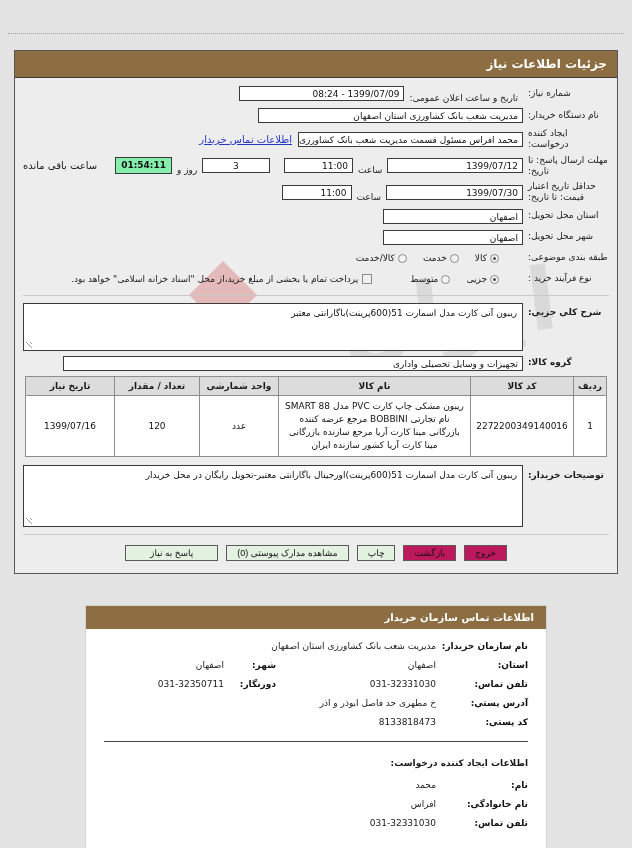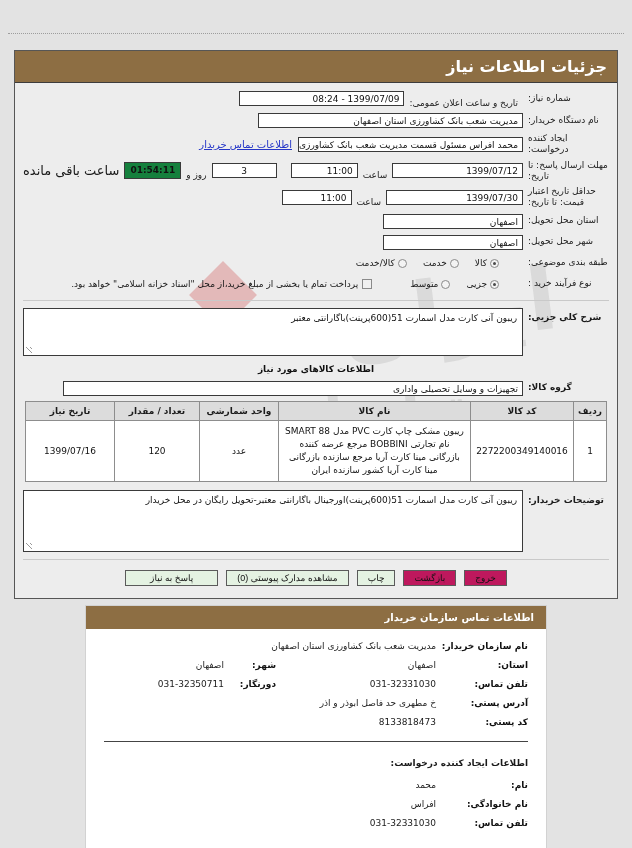--- a/index.html
+++ b/index.html
@@ -20,21 +20,21 @@
   .card{
     position:absolute;top:50px;left:14px;right:14px;
     background:#ededed;
     border:1px solid #565656;
     box-sizing:border-box;
   }
   .card-header{
     background:#8d6e43;
     color:#ffffff;
     font-weight:bold;
-    font-size:16px;
+    font-size:12px;
     padding:6px 10px 6px 0;
     text-align:right;
     border-bottom:1px solid #3c3c3c;
     letter-spacing:.2px;
   }
   .card-body{padding:6px 8px 8px 8px;position:relative;z-index:2;}
 
   
   .watermark{
     position:absolute;
@@ -93,27 +93,27 @@
   .w-days{width:68px;}
   .w-prov{width:140px;}
   .inline-lbl{
     font-size:9px;padding:0 5px;color:#1b1b1b;white-space:nowrap;margin-top:9px;
   }
   .link{
     color:#2536c8;text-decoration:underline;font-size:10px;
     padding:0 6px;white-space:nowrap;cursor:pointer;
   }
   .countdown{
-    background:#15803d;
+    background:#86efac;
     border:1px solid #3a3a3a;
     font-size:9px;height:15px;line-height:15px;
     padding:0 5px;font-weight:bold;color:#111;
     direction:ltr;
   }
-  .muted-note{font-size:13px;padding-right:5px;white-space:nowrap;}
+  .muted-note{font-size:10px;padding-right:18px;white-space:nowrap;}
 
   
   .radio{
     display:inline-block;width:9px;height:9px;border-radius:50%;
     border:1px solid #8a8a8a;background:#f3f3f3;
     vertical-align:middle;position:relative;box-sizing:border-box;
     margin-left:3px;
   }
   .radio.on::after{
     content:"";position:absolute;left:2px;top:2px;
@@ -313,21 +313,20 @@
       </div>
     </div>
 
     <div class="sep"></div>
 
     <div class="frow" style="align-items:flex-start;">
       <div class="flabel" style="font-weight:bold;padding-top:4px;">شرح کلی جزیی:</div>
       <div class="ftext desc-box">ریبون آنی کارت مدل اسمارت 51(600پرینت)باگارانتی معتبر</div>
     </div>
 
-    <div class="section-title">اطلاعات کالاهای مورد نیاز</div>
 
     <div class="frow">
       <div class="flabel" style="font-weight:bold;">گروه کالا:</div>
       <div class="finput" style="width:460px;">تجهیزات و وسایل تحصیلی واداری</div>
     </div>
 
     <table class="tbl">
       <thead>
         <tr>
           <th style="width:26px;">ردیف</th>

